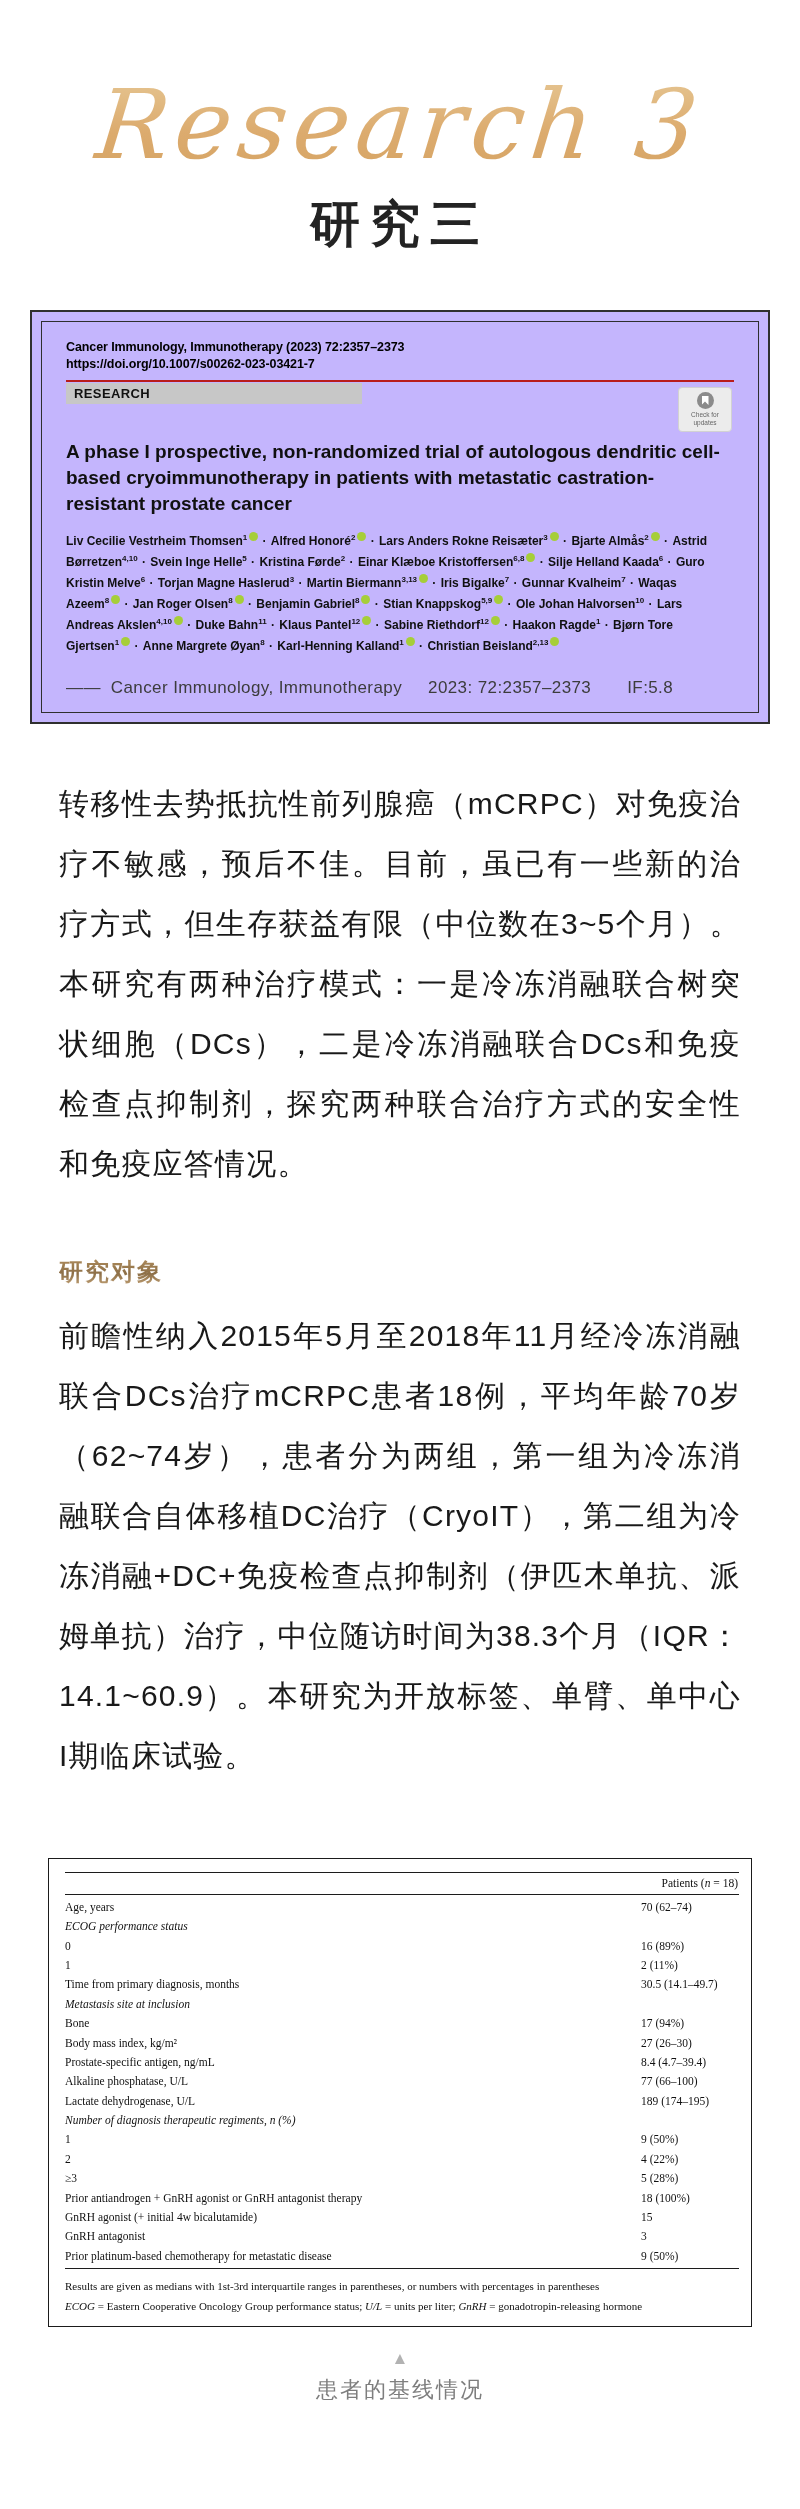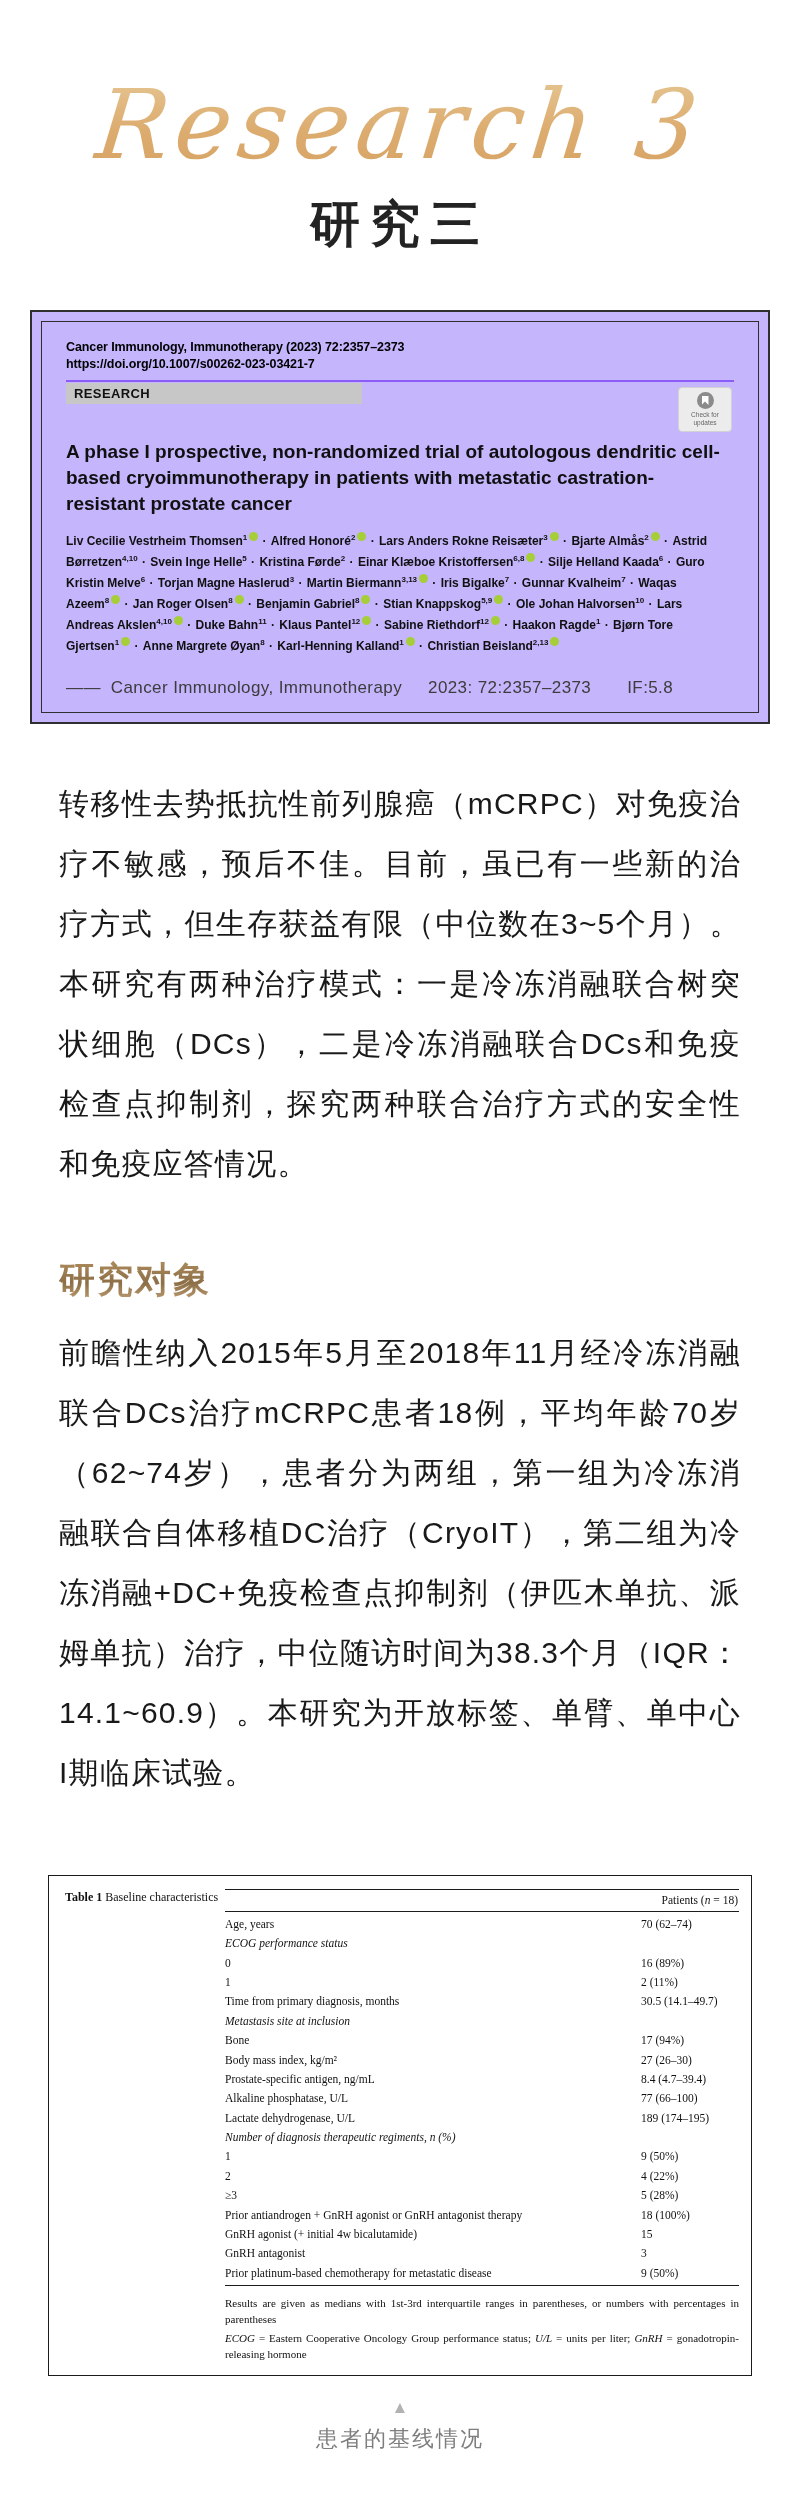--- a/index.html
+++ b/index.html
@@ -18,21 +18,21 @@
   .cn-main-title{
     margin-top:-4px;text-align:center;font-family:"Liberation Serif","DejaVu Serif",serif;
     font-size:50px;font-weight:700;letter-spacing:10px;color:#232323;
   }
 
   
   .paper-card{width:718px;margin:52px auto 0;border:2px solid #2f2f2f;padding:9px;background:#c4b5fd;}
   .paper-inner{border:1px solid #2f2f2f;padding:18px 24px 14px 24px;}
   .journal-line{font-size:12.5px;font-weight:700;color:#000;letter-spacing:-0.1px;}
   .doi-line{font-size:12.5px;font-weight:700;color:#000;margin-top:3px;letter-spacing:-0.1px;}
-  .rule-row{margin-top:9px;border-top:2px solid #8b5cf6;position:relative;height:44px;}
+  .rule-row{margin-top:9px;border-top:2px solid #b91c1c;position:relative;height:44px;}
   .research-tag{position:absolute;left:0;top:1px;width:296px;height:21px;background:#c7c7c7;
     font-size:13px;font-weight:700;color:#111;letter-spacing:0.4px;padding:3px 0 0 8px;box-sizing:border-box;}
   .check-badge{position:absolute;right:2px;top:5px;width:48px;background:#ececec;
     border:1px solid #d2d2d2;border-radius:4px;padding:4px 2px 3px;text-align:center;cursor:pointer;}
   .badge-circle{width:17px;height:17px;border-radius:50%;background:#8b8b8b;margin:0 auto 2px;position:relative;}
   .badge-bookmark{position:absolute;left:5px;top:4px;width:7px;height:9px;background:#fff;
     clip-path:polygon(0 0,100% 0,100% 100%,50% 62%,0 100%);}
   .badge-text{font-size:6.5px;line-height:1.3;color:#666;}
   .paper-title{margin-top:13px;width:660px;font-size:19px;line-height:1.36;font-weight:700;color:#101010;}
   .authors-block{margin-top:15px;width:642px;font-size:12px;line-height:1.75;font-weight:700;color:#101010;}
@@ -43,21 +43,21 @@
   .paper-footer{margin-top:21px;font-size:17px;font-weight:400;color:#3c3c3c;letter-spacing:0.4px;}
   .paper-footer .pf-journal{margin-left:10px;margin-top:20px;}
   .paper-footer .pf-cite{margin-left:26px;}
   .paper-footer .pf-if{margin-left:36px;}
 
   
   .body-para{width:682px;margin:50px auto 0;font-size:30px;line-height:60px;
     letter-spacing:1.2px;text-align:justify;color:#191919;}
   .section-heading{width:682px;margin:62px auto 0;
     font-family:"Liberation Serif","DejaVu Serif",serif;
-    font-size:36px;font-weight:700;letter-spacing:2px;
+    font-size:24px;font-weight:700;letter-spacing:2px;
     background:linear-gradient(180deg,#b3905f 0%,#8d6f47 55%,#c9a87c 100%);
     -webkit-background-clip:text;background-clip:text;color:transparent;
     -webkit-text-fill-color:transparent;}
   .para2{margin-top:18px;}
 
   
   .table-card{width:704px;margin:72px auto 0;box-sizing:border-box;border:1.5px solid #1b1b1b;
     padding:13px 12px 12px 16px;display:flex;background:#fff;
     font-family:"Liberation Serif","DejaVu Serif",serif;color:#111;}
   .table-label{width:160px;flex:none;font-size:12px;padding-top:1px;}
@@ -108,24 +108,20 @@
   </div>
 </div>
 
 <div class="body-para">转移性去势抵抗性前列腺癌（mCRPC）对免疫治疗不敏感，预后不佳。目前，虽已有一些新的治疗方式，但生存获益有限（中位数在3~5个月）。本研究有两种治疗模式：一是冷冻消融联合树突状细胞（DCs），二是冷冻消融联合DCs和免疫检查点抑制剂，探究两种联合治疗方式的安全性和免疫应答情况。</div>
 
 <div class="section-heading">研究对象</div>
 
 <div class="body-para para2">前瞻性纳入2015年5月至2018年11月经冷冻消融联合DCs治疗mCRPC患者18例，平均年龄70岁（62~74岁），患者分为两组，第一组为冷冻消融联合自体移植DC治疗（CryoIT），第二组为冷冻消融+DC+免疫检查点抑制剂（伊匹木单抗、派姆单抗）治疗，中位随访时间为38.3个月（IQR：14.1~60.9）。本研究为开放标签、单臂、单中心I期临床试验。</div>
 
 <div class="table-card">
-  <div class="table-label">
-    <span class="tl-bold">Table 1</span>
-    <span>Baseline characteristics</span>
-  </div>
   <div class="table-main">
     <div class="t-rule"></div>
     <div class="patients-header"><span>Patients (</span><span style="font-style: italic;">n</span><span> = 18)</span></div>
     <div class="mid-rule"></div>
     <table class="baseline-table">
       <tbody>
           <tr>
             <td class="rl">Age, years</td>
             <td class="rv">70 (62–74)</td>
           </tr>

